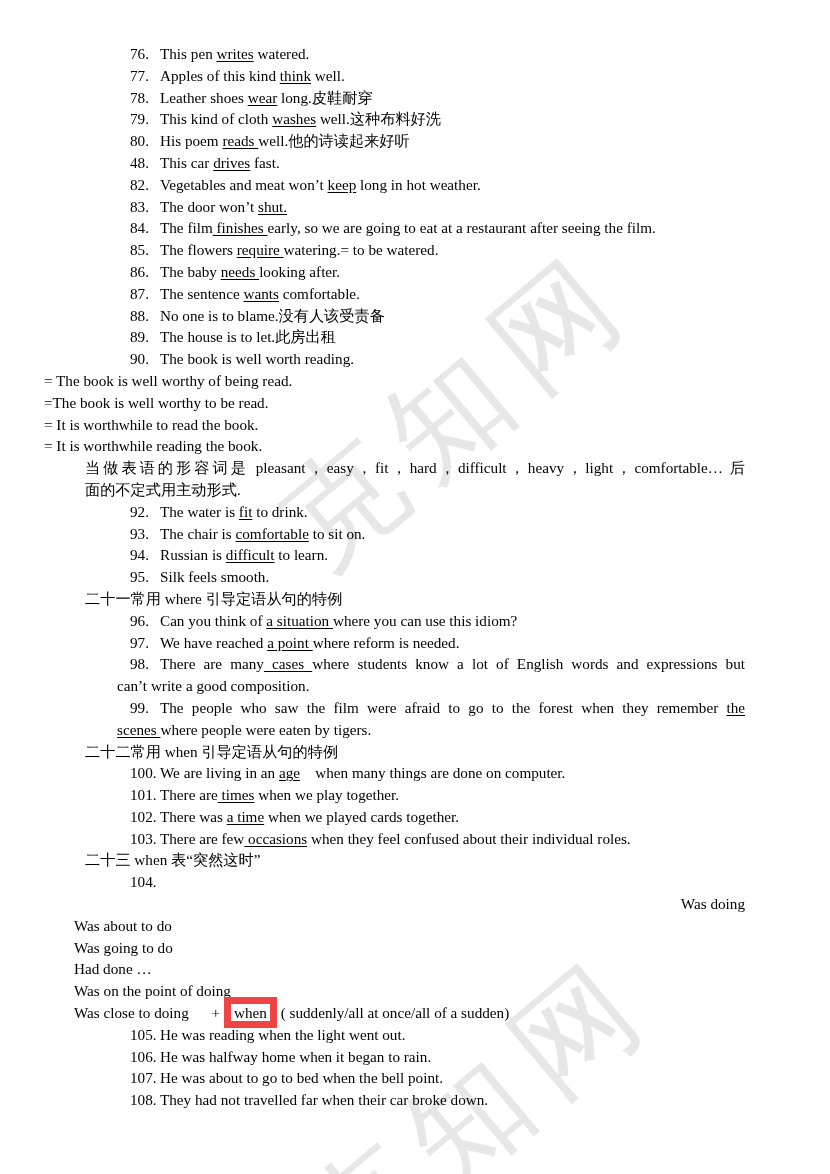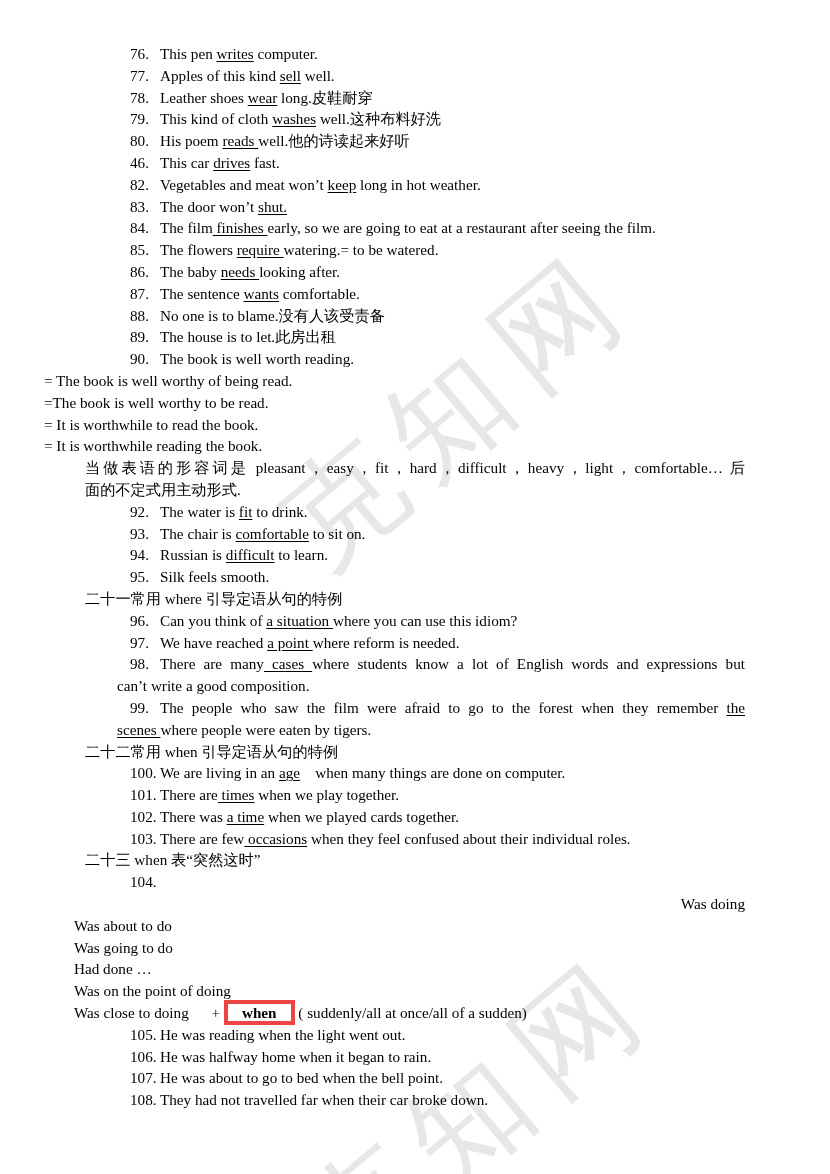--- a/index.html
+++ b/index.html
@@ -41,35 +41,35 @@
     text-align-last:justify;
   }
   .in-num  { margin-left:130px; }
   .in-eq   { margin-left:44px; }
   .in-sec  { margin-left:85px;  }
   .in-cont { margin-left:117px; }
   .in-was1 { margin-left:118px;text-align:right; }
   .in-was2 { margin-left:74px; }
   .num { display:inline-block; min-width:30px; }
   .u { text-decoration:underline; text-underline-offset:2px; }
-  .box { border:4px solid #ef4444; padding:0 14px;font-weight:bold; }
+  .box { border:7px solid #ef4444; padding:0 3px; }
 </style>
 </head>
 <body>
 
 <div class="page">
   <div class="watermark wm1">克知网</div>
   <div class="watermark wm2">克知网</div>
   <div class="content" id="content">
-      <div class="line in-num"><span class="num">76.</span><span>This pen </span><span class="u">writes</span><span> computer.</span></div>
-      <div class="line in-num"><span class="num">77.</span><span>Apples of this kind </span><span class="u">sell</span><span> well.</span></div>
+      <div class="line in-num"><span class="num">76.</span><span>This pen </span><span class="u">writes</span><span> watered.</span></div>
+      <div class="line in-num"><span class="num">77.</span><span>Apples of this kind </span><span class="u">think</span><span> well.</span></div>
       <div class="line in-num"><span class="num">78.</span><span>Leather shoes </span><span class="u">wear</span><span> long.皮鞋耐穿</span></div>
       <div class="line in-num"><span class="num">79.</span><span>This kind of cloth </span><span class="u">washes</span><span> well.这种布料好洗</span></div>
       <div class="line in-num"><span class="num">80.</span><span>His poem </span><span class="u">reads </span><span>well.他的诗读起来好听</span></div>
-      <div class="line in-num"><span class="num">46.</span><span>This car </span><span class="u">drives</span><span> fast.</span></div>
+      <div class="line in-num"><span class="num">48.</span><span>This car </span><span class="u">drives</span><span> fast.</span></div>
       <div class="line in-num"><span class="num">82.</span><span>Vegetables and meat won’t </span><span class="u">keep</span><span> long in hot weather.</span></div>
       <div class="line in-num"><span class="num">83.</span><span>The door won’t </span><span class="u">shut.</span></div>
       <div class="line in-num"><span class="num">84.</span><span>The film</span><span class="u"> finishes </span><span>early, so we are going to eat at a restaurant after seeing the film.</span></div>
       <div class="line in-num"><span class="num">85.</span><span>The flowers </span><span class="u">require </span><span>watering.= to be watered.</span></div>
       <div class="line in-num"><span class="num">86.</span><span>The baby </span><span class="u">needs </span><span>looking after.</span></div>
       <div class="line in-num"><span class="num">87.</span><span>The sentence </span><span class="u">wants</span><span> comfortable.</span></div>
       <div class="line in-num"><span class="num">88.</span><span>No one is to blame.没有人该受责备</span></div>
       <div class="line in-num"><span class="num">89.</span><span>The house is to let.此房出租</span></div>
       <div class="line in-num"><span class="num">90.</span><span>The book is well worth reading.</span></div>
       <div class="line in-eq"><span>= The book is well worthy of being read.</span></div>

